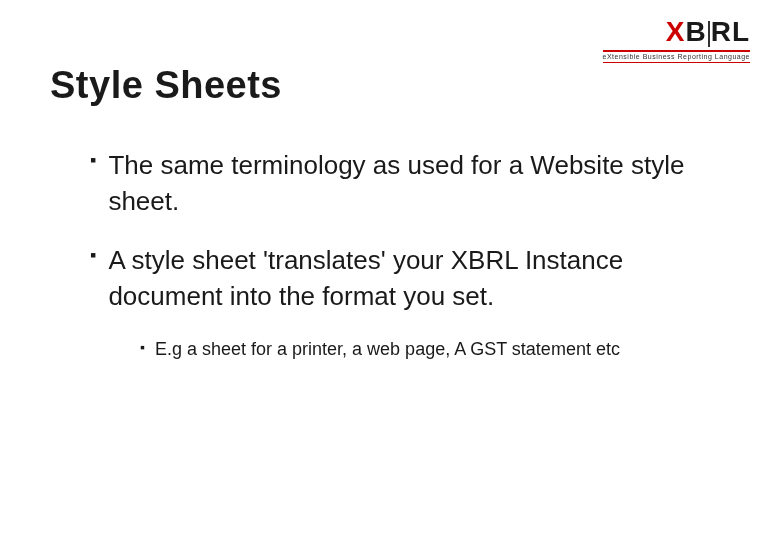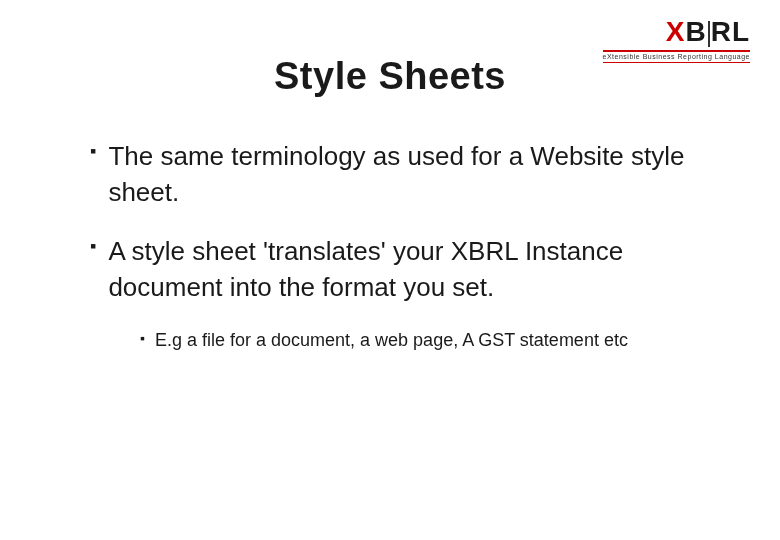--- a/index.html
+++ b/index.html
@@ -15,21 +15,21 @@
       font-family: 'Georgia', 'Times New Roman', serif;
       overflow: hidden;
       position: relative;
     }
 
     .slide-container {
       width: 780px;
       height: 540px;
       background: #ffffff;
       position: relative;
-      padding: 35px 50px 30px 50px;
+      padding: 44px 50px 30px 50px;
     }
 
     .logo-area {
       position: absolute;
       top: 18px;
       right: 30px;
       display: flex;
       flex-direction: column;
       align-items: flex-end;
     }
@@ -64,21 +64,20 @@
     }
 
     .logo-line-thin {
       width: 100%;
       height: 1px;
       background: #cc0000;
       margin-top: 2px;
     }
 
     .slide-title {
-      text-align: center;
       font-family: 'Arial', sans-serif;
       font-size: 38px;
       font-weight: bold;
       color: #1a1a1a;
       margin-top: 20px;
       margin-bottom: 40px;
       letter-spacing: 0.5px;
     }
 
     .content-area {
@@ -158,18 +157,18 @@
     </div>
 
     <div class="bullet-item">
       <span class="bullet-symbol">▪</span>
       <span class="bullet-text">A style sheet 'translates' your XBRL Instance document into the format you set.</span>
     </div>
 
     <div class="sub-bullet-area">
       <div class="sub-bullet-item">
         <span class="sub-bullet-symbol">▪</span>
-        <span class="sub-bullet-text">E.g a file for a document, a web page, A GST statement etc</span>
+        <span class="sub-bullet-text">E.g a sheet for a printer, a web page, A GST statement etc</span>
       </div>
     </div>
 
   </div>
 </div>
 
 </body></html>

